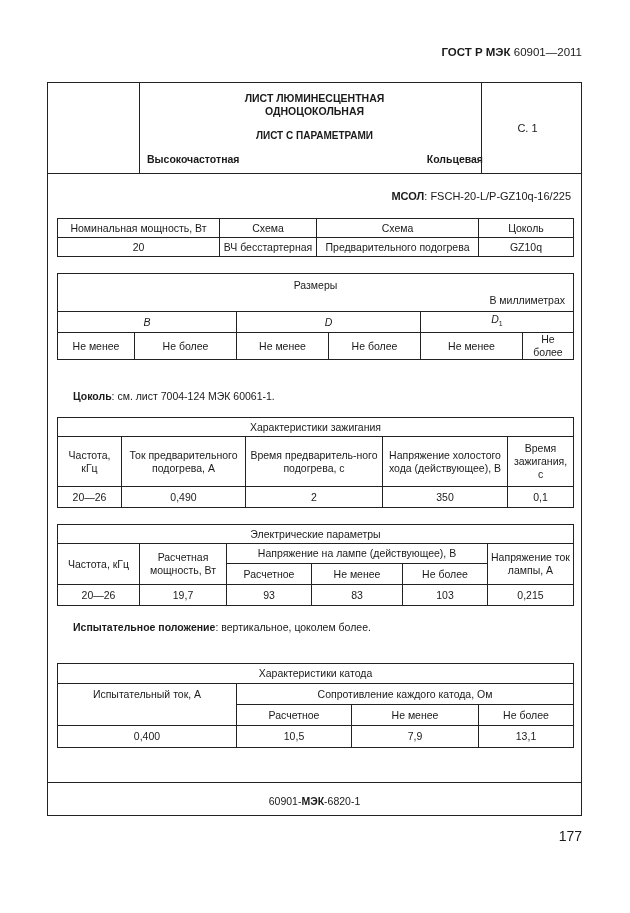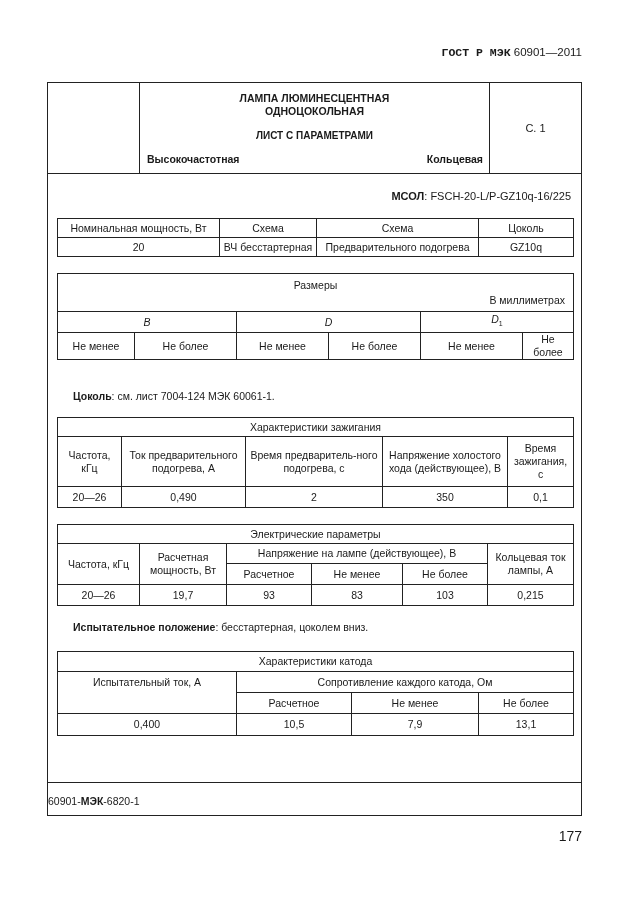--- a/index.html
+++ b/index.html
@@ -1,52 +1,52 @@
 <!DOCTYPE html>
 <html><head>
 <meta charset="utf-8">
 <style>
   html, body { margin:0; padding:0; background:#fff; }
   body { width:630px; height:913px; position:relative; font-family:"Liberation Sans", sans-serif; color:#1a1a1a; font-size:10.5px; overflow:hidden; }
   .abs { position:absolute; }
   .gost { left:0; right:48px; top:46px; text-align:right; font-size:11.5px; }
-  .gost b { font-weight:bold;font-family:Liberation Mono, monospace; }
+  .gost b { font-weight:bold; }
   .frame { left:47px; top:82px; width:535px; height:734px; border:1px solid #222; box-sizing:border-box; }
   .hdr { position:absolute; left:0; top:0; right:0; height:90px; border-bottom:1px solid #222; }
   .hdr .c1 { position:absolute; left:0; top:0; width:91px; height:90px; border-right:1px solid #222; }
-  .hdr .c3 { position:absolute; right:0; top:0; width:91px; height:90px; border-left:1px solid #222; display:flex; align-items:center; justify-content:center; font-size:11px;text-align:right; }
+  .hdr .c3 { position:absolute; right:8px; top:0; width:91px; height:90px; border-left:1px solid #222; display:flex; align-items:center; justify-content:center; font-size:11px;text-align:right; }
   .hdr .c2 { position:absolute; left:92px; right:92px; top:0; height:90px; }
   .t1 { position:absolute; left:0; right:0; top:9px; text-align:center; font-weight:bold; font-size:10.5px; line-height:13px; }
   .t2 { position:absolute; left:0; right:0; top:47px; text-align:center; font-weight:bold; font-size:10px; }
   .t3l { position:absolute; left:7px; top:70px; font-weight:bold; font-size:10.5px; }
   .t3r { position:absolute; right:6px; top:70px; font-weight:bold; font-size:10.5px; }
   .msol { position:absolute; right:10px; top:107px; font-size:11px; }
   .msol b { font-weight:bold; }
   table { border-collapse:collapse; position:absolute; left:9px; width:517px; font-size:10.5px; }
   td { border:1px solid #222; text-align:center; padding:0 3px; line-height:13px; }
   .title { font-weight:normal; }
   .note { position:absolute; left:9px; font-size:10.5px;padding-left:16px; }
   .note b { font-weight:bold; }
   .footline { position:absolute; left:0; right:0; top:699px; border-top:1px solid #222; height:34px; }
-  .foot { position:absolute; left:0; right:0; top:712px; font-size:10.5px; }
+  .foot { position:absolute; left:0; right:0; top:712px; text-align:center; font-size:10.5px; }
   .foot b { font-weight:bold; }
   .pageno { right:48px; top:828px; font-size:14px; }
   sub { font-size:7px; }
 </style>
 </head>
 <body>
 
 <div class="abs gost"><b>ГОСТ Р МЭК</b> <span>60901—2011</span></div>
 
 <div class="abs frame">
   <div class="hdr">
     <div class="c1"></div>
     <div class="c2">
       <div class="t1">
-          <div>ЛАМПА ЛЮМИНЕСЦЕНТНАЯ</div>
+          <div>ЛИСТ ЛЮМИНЕСЦЕНТНАЯ</div>
           <div>ОДНОЦОКОЛЬНАЯ</div>
         </div>
       <div class="t2">ЛИСТ С ПАРАМЕТРАМИ</div>
       <div class="t3l">Высокочастотная</div>
       <div class="t3r">Кольцевая</div>
     </div>
     <div class="c3">С. 1</div>
   </div>
 
   <div class="msol"><b>МСОЛ</b><span>: FSCH-20-L/P-GZ10q-16/225</span></div>
@@ -118,41 +118,41 @@
 
   <table style="top:441px;">
     <tbody>
         <tr style="height:19px;">
           <td colspan="6" class="title">Электрические параметры</td>
         </tr>
     <tr style="height:20px;">
       <td rowspan="2" style="width:75px">Частота, кГц</td>
       <td rowspan="2" style="width:80px">Расчетная мощность, Вт</td>
       <td colspan="3">Напряжение на лампе (действующее), В</td>
-      <td rowspan="2">Кольцевая ток лампы, А</td>
+      <td rowspan="2">Напряжение ток лампы, А</td>
     </tr>
     <tr style="height:21px;">
       <td style="width:78px">Расчетное</td>
       <td style="width:84px">Не менее</td>
       <td style="width:78px">Не более</td>
     </tr>
     <tr style="height:21px;">
       <td>20—26</td>
       <td>19,7</td>
       <td>93</td>
       <td>83</td>
       <td>103</td>
       <td>0,215</td>
     </tr>
   </tbody>
     </table>
 
-  <div class="note" style="top:538px;"><b>Испытательное положение</b><span>:  бесстартерная, цоколем вниз.</span></div>
+  <div class="note" style="top:538px;"><b>Испытательное положение</b><span>:  вертикальное, цоколем более.</span></div>
 
-  <table style="top:568px;">
+  <table style="top:580px;">
     <tbody>
         <tr style="height:20px;">
           <td colspan="4" class="title">Характеристики  катода</td>
         </tr>
     <tr style="height:21px;">
       <td rowspan="2" style="width:172px;vertical-align:top;padding-top:4px">Испытательный ток, А</td>
       <td colspan="3">Сопротивление каждого катода, Ом</td>
     </tr>
     <tr style="height:21px;">
       <td style="width:108px">Расчетное</td>

